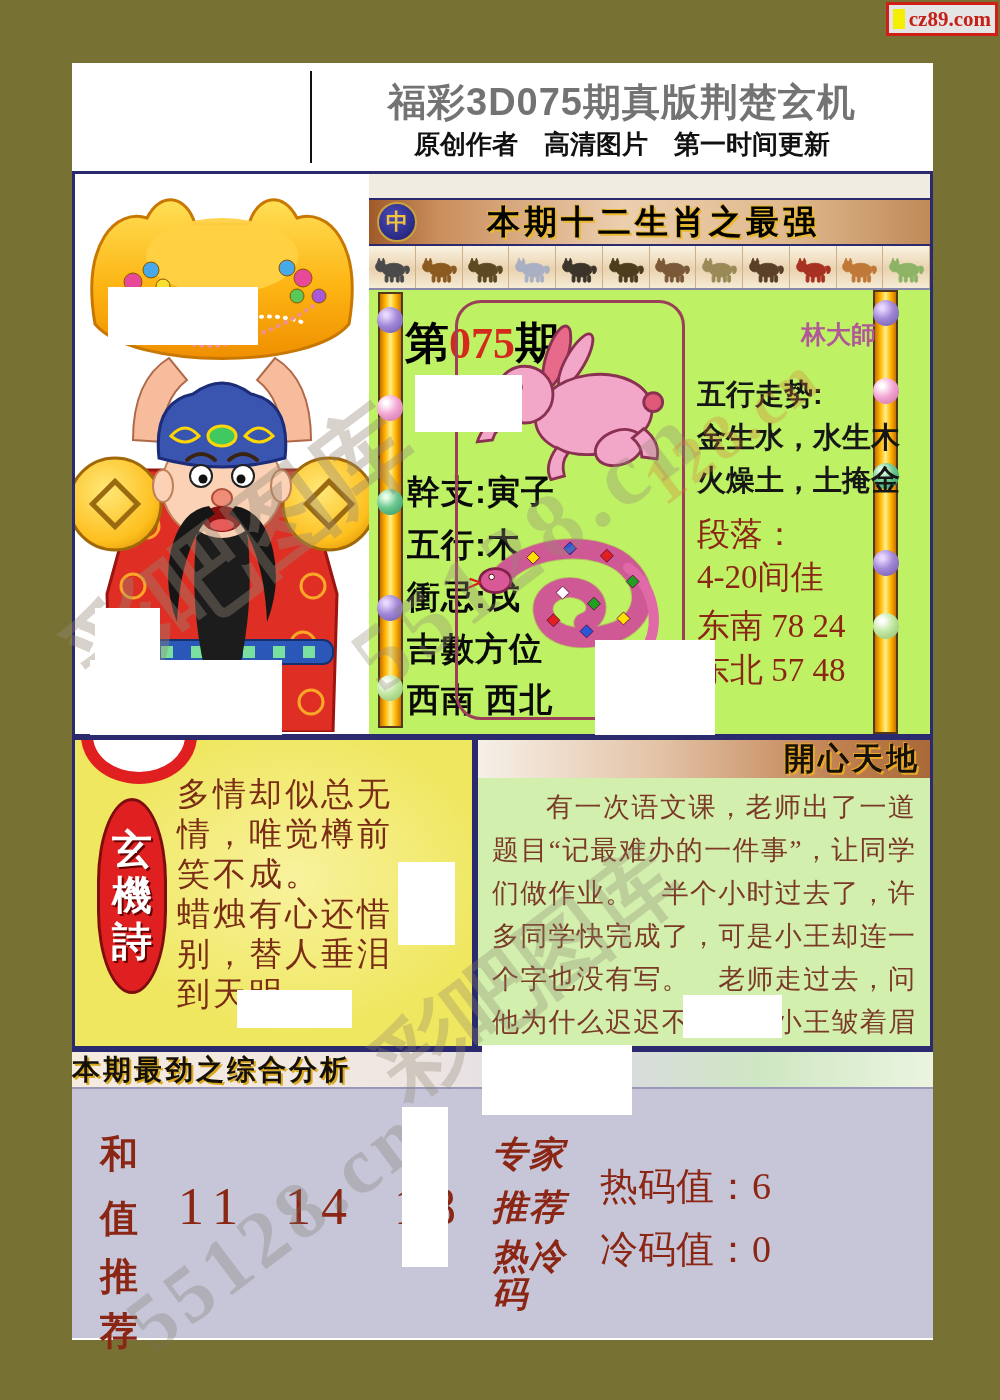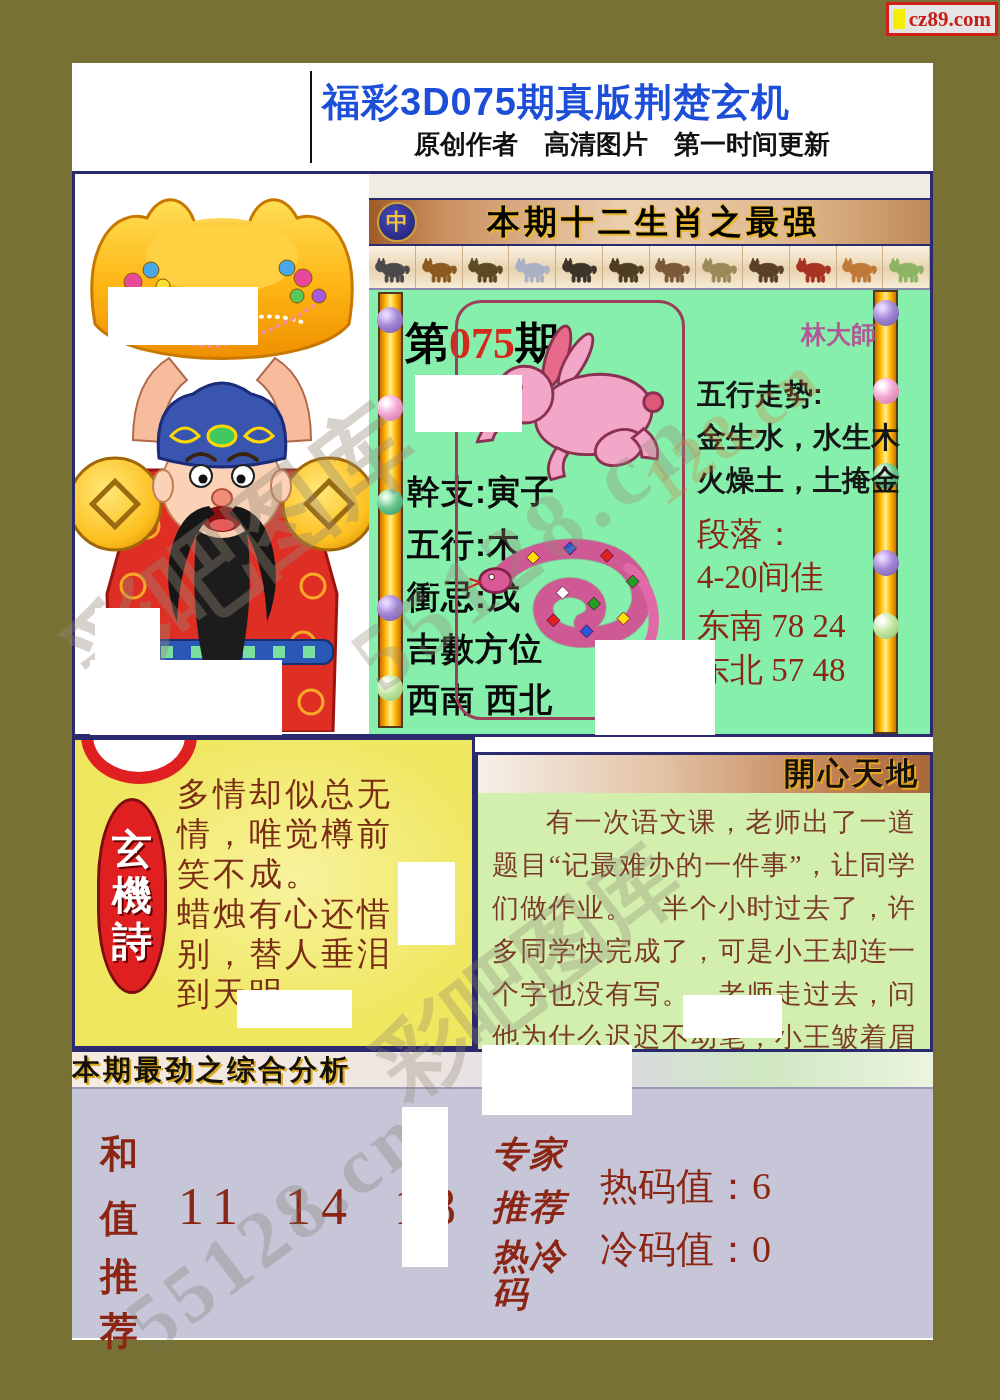--- a/index.html
+++ b/index.html
@@ -12,22 +12,22 @@
     border:3px solid #cf1f17; display:flex; align-items:center; padding:0 4px; }
   .site-badge .sq { width:20px; height:20px; background:#f6ee00; margin-right:4px; }
   .site-badge .txt { color:#c42018; font-family:"Liberation Serif", serif; font-weight:bold; font-size:21px; }
 
   
   .content { position:absolute; left:72px; top:63px; width:861px; height:1277px; background:#ffffff; }
 
   
   .header { position:absolute; left:0; top:0; width:861px; height:106px; background:#ffffff; }
   .header .divider { position:absolute; left:238px; top:8px; width:2px; height:92px; background:#111; }
-  .h-title { position:absolute; left:250px; top:14px; width:600px; font-size:38px;
-    font-weight:bold; color:#1d4ed8; letter-spacing:1px; font-family:"Liberation Sans", sans-serif; }
+  .h-title { position:absolute; left:250px; top:14px; width:600px; text-align:center; font-size:38px;
+    font-weight:bold; color:#737373; letter-spacing:1px; font-family:"Liberation Sans", sans-serif; }
   .h-sub { position:absolute; left:250px; top:64px; width:600px; text-align:center; font-size:26px;
     font-weight:bold; color:#111; }
 
   
   .main-block { position:absolute; left:0; top:108px; width:861px; height:566px; border:3px solid #2b2a6e; background:#fff; }
   .god-panel { position:absolute; left:0; top:0; width:294px; height:560px; background:#fff; overflow:hidden; }
   .z-top-sliver { position:absolute; left:294px; top:0; width:561px; height:24px; background:#f0ece2; }
   .z-titlebar { position:absolute; left:294px; top:24px; width:561px; height:48px;
     background:linear-gradient(90deg,#a05a2a 0%,#c98d5c 12%,#eccfae 45%,#e0b98e 75%,#bf8a58 100%);
     border-top:2px solid #2b2a6e; border-bottom:2px solid #2b2a6e; display:flex; align-items:center; }
@@ -35,21 +35,21 @@
     border:2px solid #caa33c; margin-left:8px; display:flex; align-items:center; justify-content:center;
     color:#f3c33c; font-size:22px; font-weight:bold; }
   .z-title { flex:1; text-align:center; font-size:33px; font-weight:bold; color:#000;
     text-shadow:2px 2px 0 #e8b830, -1px -1px 0 #e8b830; letter-spacing:4px; padding-right:40px; }
   .z-animals { position:absolute; left:294px; top:72px; width:561px; height:44px; display:flex;
     border-bottom:2px solid #8888aa; }
   .z-cell { flex:1; background:linear-gradient(180deg,#faf3e2 0%,#e9d2ae 55%,#f6ecd6 100%);
     border-right:1px solid #cdb089; display:flex; align-items:flex-end; justify-content:center; padding-bottom:2px; }
   .z-cell svg { width:38px; height:30px; }
 
-  .info-area { position:absolute; left:294px; top:116px; width:561px; height:444px; background:#86efac; }
+  .info-area { position:absolute; left:294px; top:116px; width:561px; height:444px; background:#bef264; }
   .gold-bar { position:absolute; width:25px; border:2px solid #54381c;
     background:linear-gradient(90deg,#c87200 0%,#ffb400 25%,#ffee88 50%,#ffb400 75%,#c87200 100%); }
   .bar-left { left:9px; top:2px; height:436px; }
   .bar-right { left:504px; top:0; height:444px; }
   .bead { position:absolute; width:26px; height:26px; border-radius:50%; }
   .bead-purple { background:radial-gradient(circle at 35% 30%, #e8d8ff 8%, #a488d8 45%, #6a55a8); }
   .bead-pink   { background:radial-gradient(circle at 35% 30%, #ffffff 8%, #f4a8d4 45%, #c86ca0); }
   .bead-green  { background:radial-gradient(circle at 35% 30%, #e8ffe8 8%, #6cc890 45%, #2e9060); }
   .bead-lime   { background:radial-gradient(circle at 35% 30%, #ffffff 8%, #c2e8a2 45%, #8cbc6c); }
 
@@ -76,21 +76,21 @@
     border:12px solid #e02020; background:#fff; }
   .poem-badge { position:absolute; left:22px; top:58px; width:70px; height:196px; background:#e02020;
     border:3px solid #7e0e0e; border-radius:38px / 90px; display:flex; flex-direction:column;
     align-items:center; justify-content:center; gap:6px; }
   .poem-badge span { color:#fff; font-size:40px; font-weight:bold; font-family:"Liberation Serif", serif;
     text-shadow:2px 2px 0 #600; line-height:1; }
   .poem-text { position:absolute; left:102px; top:34px; width:292px; font-family:"Liberation Serif", serif;
     font-size:33px; color:#7a2c14; line-height:40px; letter-spacing:3px; }
 
   
-  .joke-panel { position:absolute; left:403px; top:674px; width:458px; height:312px; border:3px solid #2b2a6e; background:#d2efae;margin-top:15px; }
+  .joke-panel { position:absolute; left:403px; top:674px; width:458px; height:312px; border:3px solid #2b2a6e; background:#d2efae; }
   .joke-head { position:absolute; left:0; top:0; width:452px; height:38px;
     background:linear-gradient(90deg,#f6f0e8 0%,#e3c3a6 40%,#c08050 80%,#a86838 100%);
     display:flex; align-items:center; justify-content:flex-end; padding-right:10px; }
   .joke-title { font-size:31px; font-weight:bold; color:#151008;
     text-shadow:2px 2px 0 #e8a828, -1px -1px 0 #e8a828; letter-spacing:3px; }
   .joke-body { position:absolute; left:0; top:38px; width:452px; height:268px; padding:8px 14px 0 14px;
     font-family:"Liberation Serif", serif; font-size:27px; line-height:43px; color:#7b3a28;
     text-indent:2em; letter-spacing:1px; text-align:justify; }
 
   

